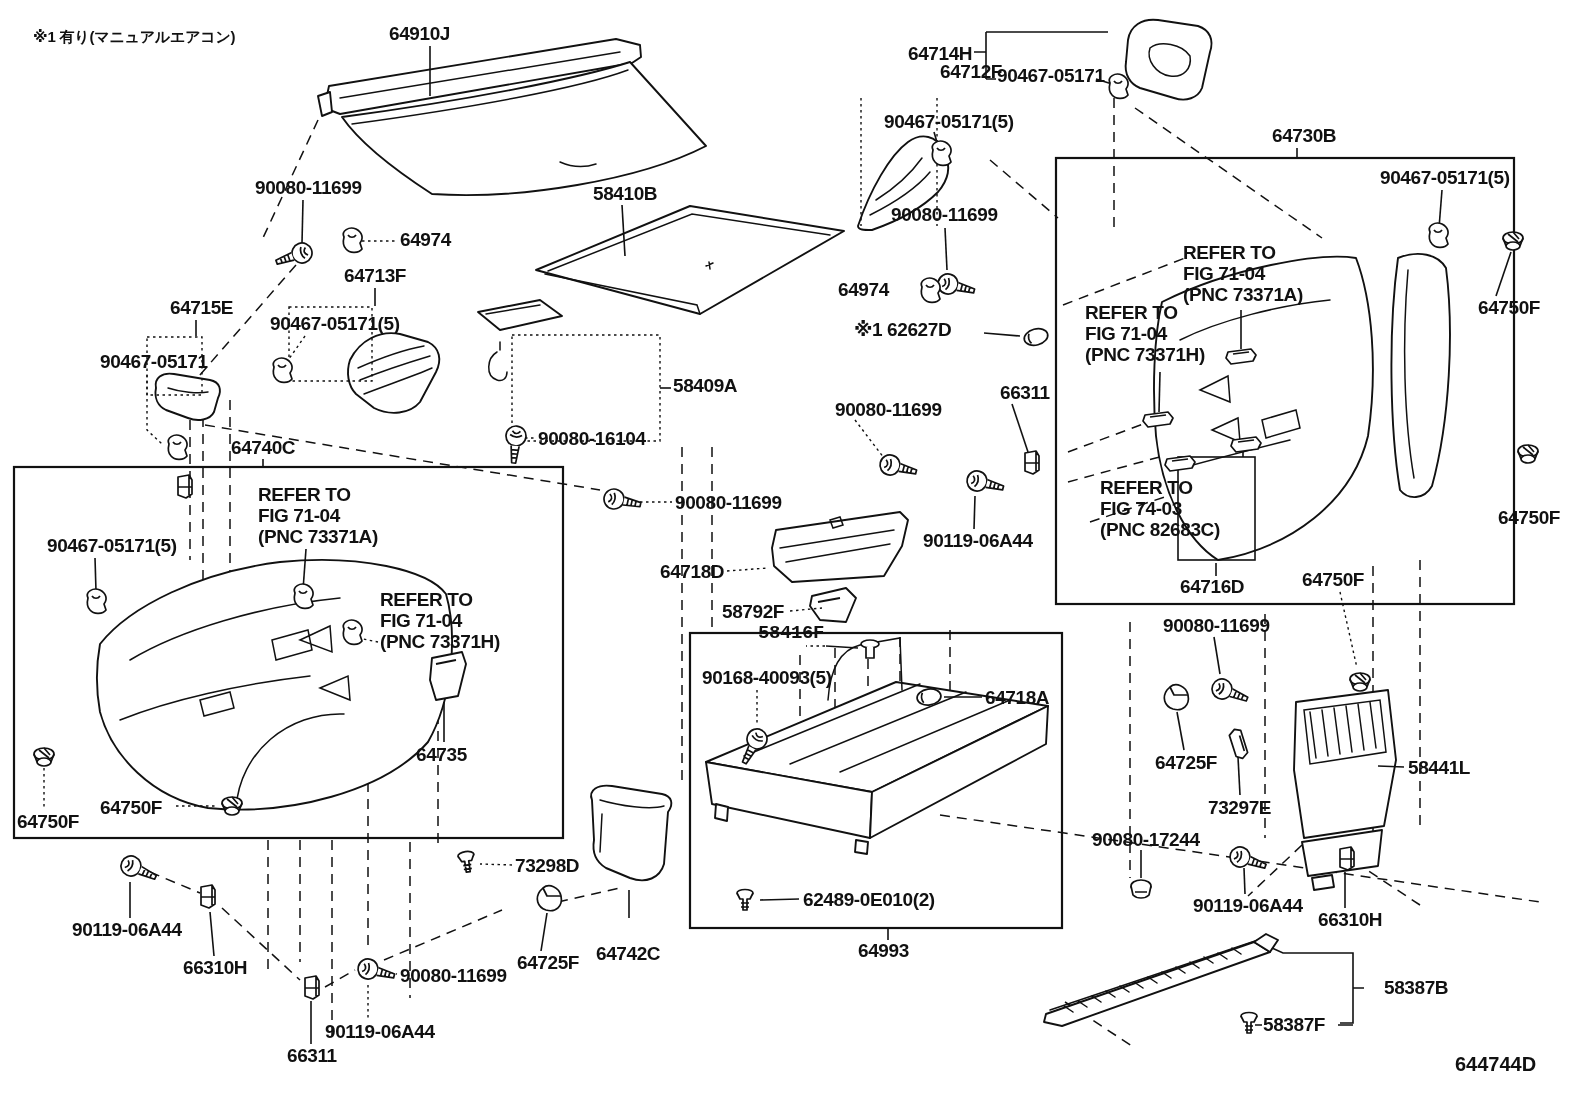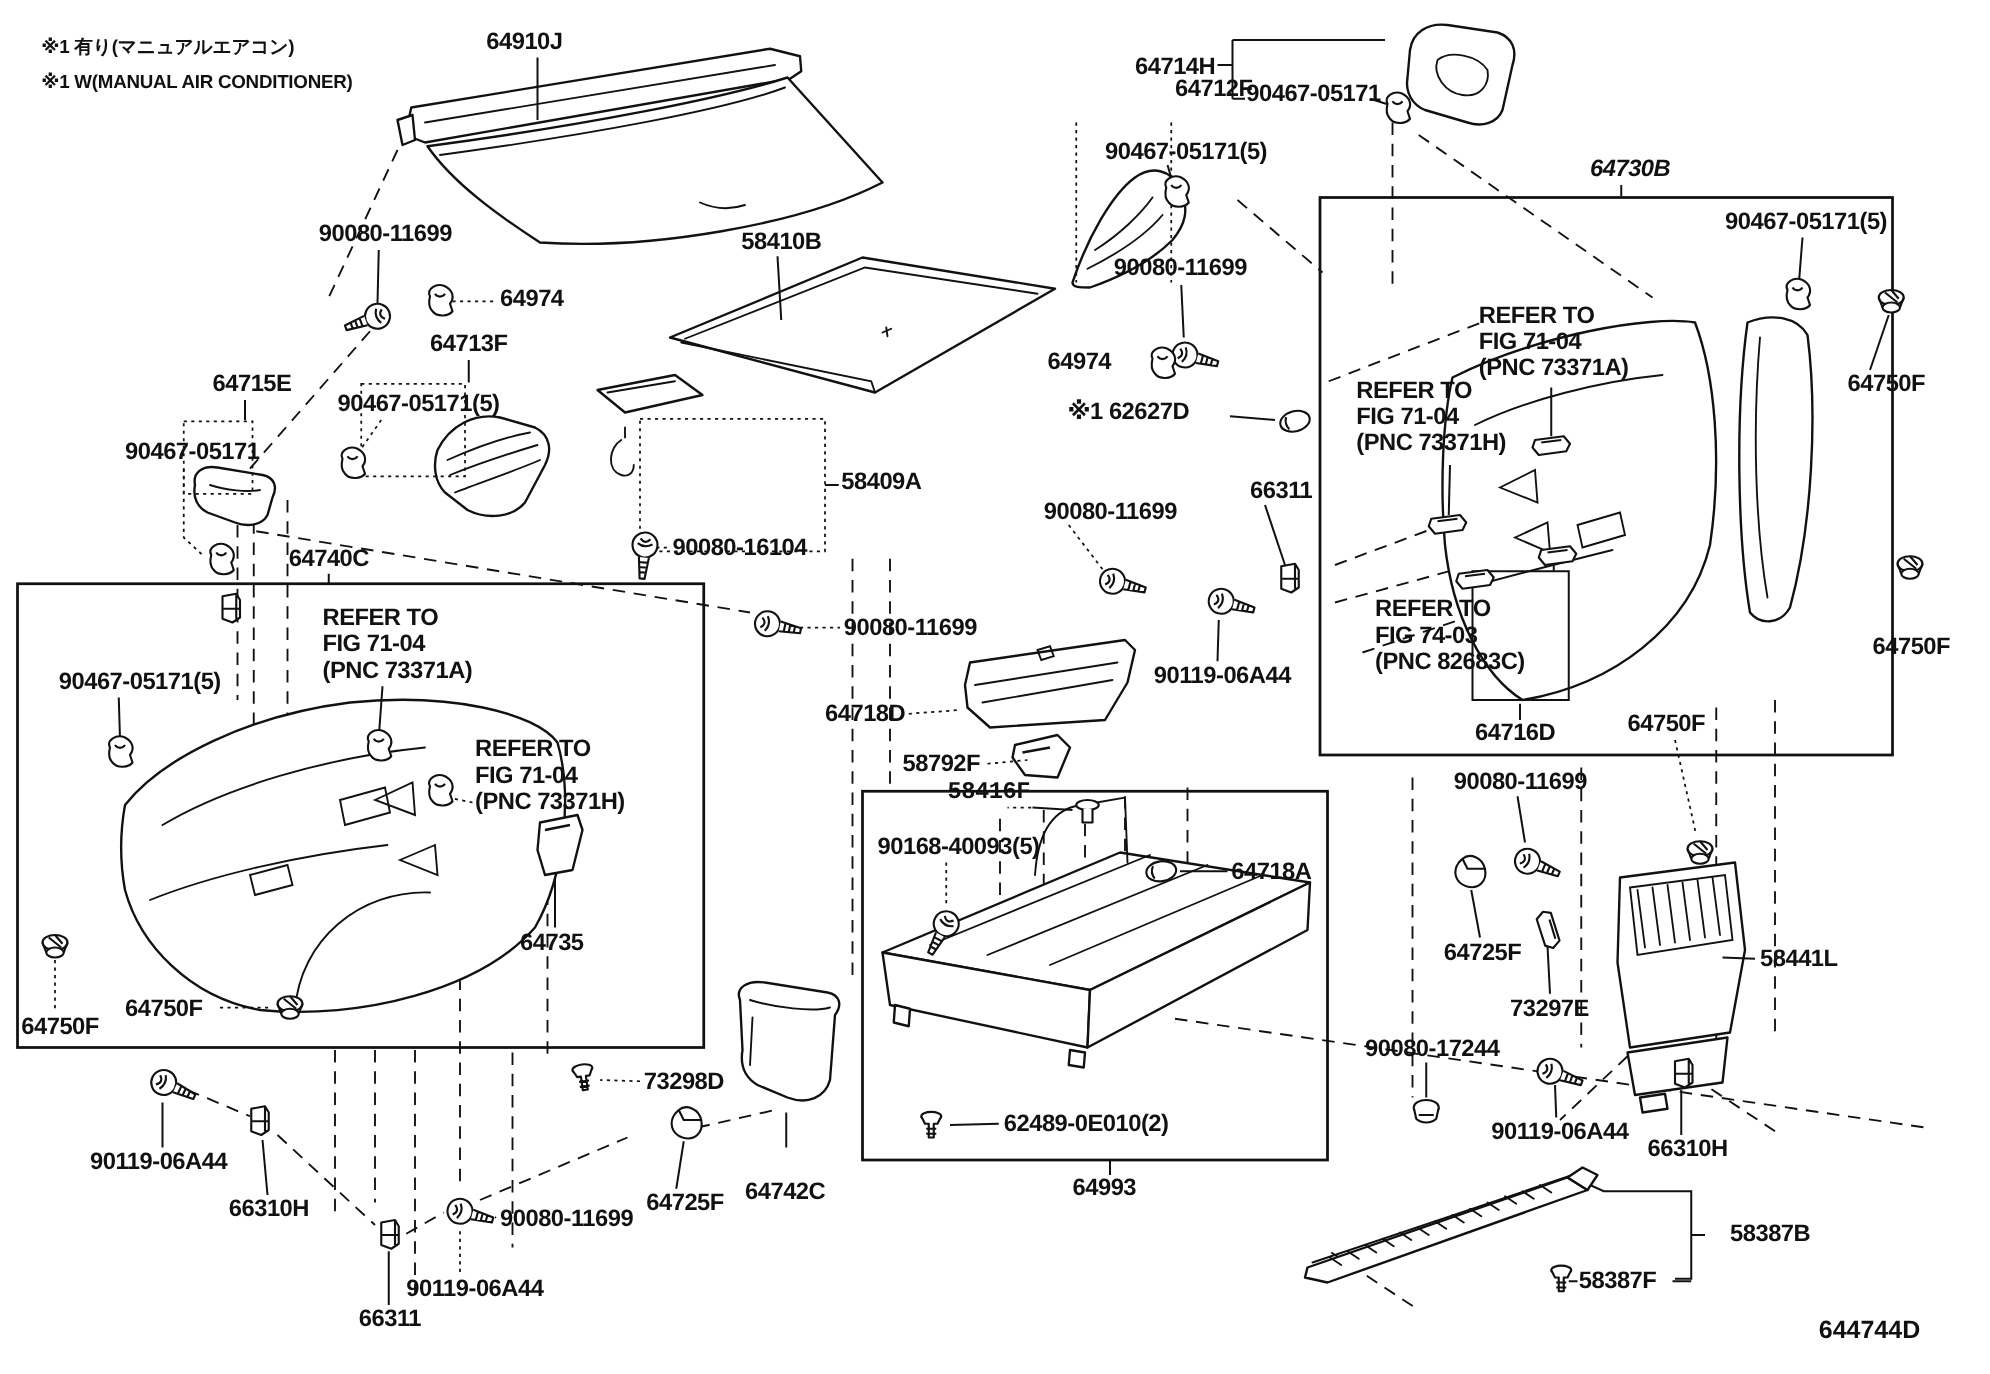--- a/index.html
+++ b/index.html
@@ -331,28 +331,27 @@
     <use href="#cube" transform="translate(1031,463)"></use>
     <use href="#cube" transform="translate(207,897)"></use>
     <use href="#cube" transform="translate(311,988)"></use>
     <use href="#cube" transform="translate(1346,859)"></use>
     <use href="#cube" transform="translate(184,487)"></use>
   </g>
 </svg>
 
 <div id="label-layer">
   <div class="footnote" style="left:33px; top:28px;">※1 有り(マニュアルエアコン)</div>
-  <div class="footnote" style="left:33px; top:56px;">※1 W(MANUAL AIR CONDITIONER)</div>
   <div class="diagram-id" style="left:1455px; top:1053px; position:absolute;">644744D</div>
 <div class="part-label" style="left: 389px; top: 24px;">64910J</div>
       <div class="part-label" style="left: 908px; top: 44px;">64714H</div>
       <div class="part-label" style="left: 997px; top: 66px;">90467-05171</div>
       <div class="part-label" style="left: 904px; top: 62px; margin-left: 36px;">64712F</div>
       <div class="part-label" style="left: 884px; top: 112px;">90467-05171(5)</div>
-      <div class="part-label" style="left: 1272px; top: 126px; font-style: italic;">64730B</div>
+      <div class="part-label" style="left: 1272px; top: 126px;">64730B</div>
       <div class="part-label" style="left: 1380px; top: 168px;">90467-05171(5)</div>
       <div class="part-label" style="left: 255px; top: 178px;">90080-11699</div>
       <div class="part-label" style="left: 593px; top: 184px;">58410B</div>
       <div class="part-label" style="left: 400px; top: 230px;">64974</div>
       <div class="part-label" style="left: 891px; top: 205px;">90080-11699</div>
       <div class="part-label" style="left: 344px; top: 266px;">64713F</div>
       <div class="part-label" style="left: 1478px; top: 298px;">64750F</div>
       <div class="part-label" style="left: 170px; top: 298px;">64715E</div>
       <div class="part-label" style="left: 270px; top: 314px;">90467-05171(5)</div>
       <div class="part-label" style="left: 838px; top: 280px;">64974</div>

